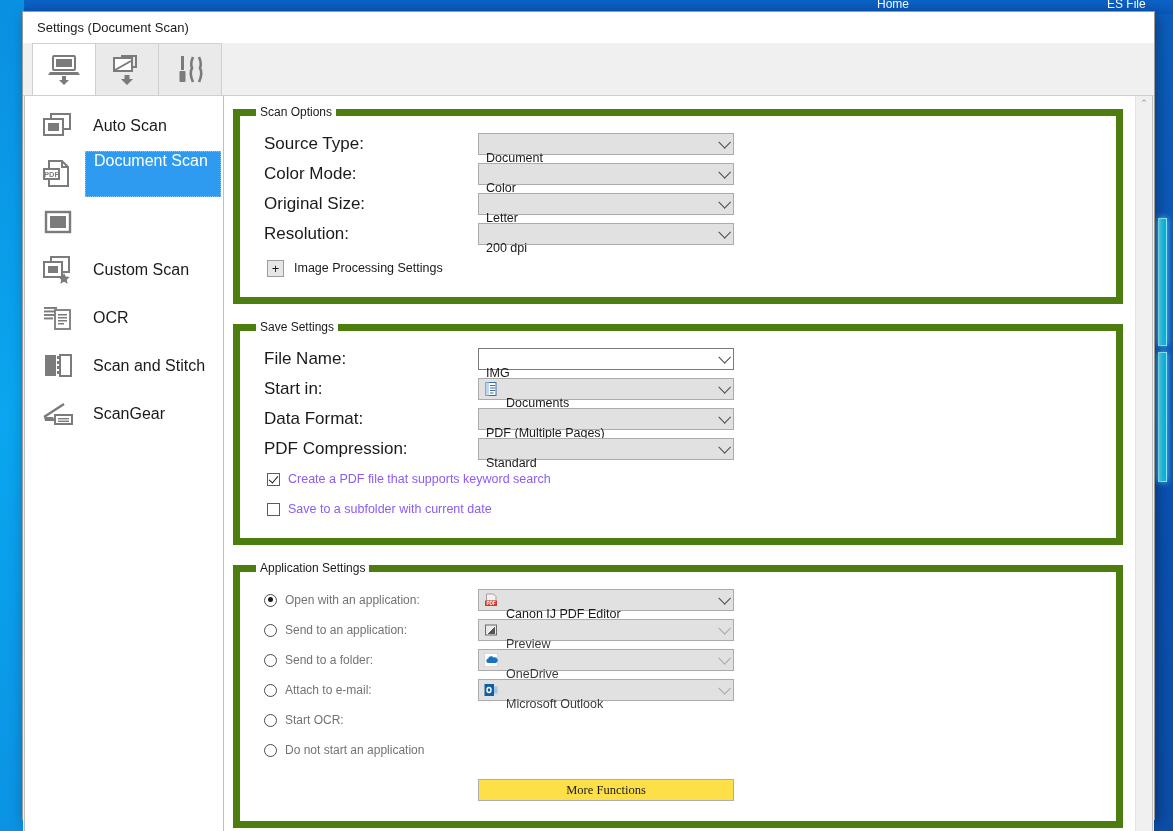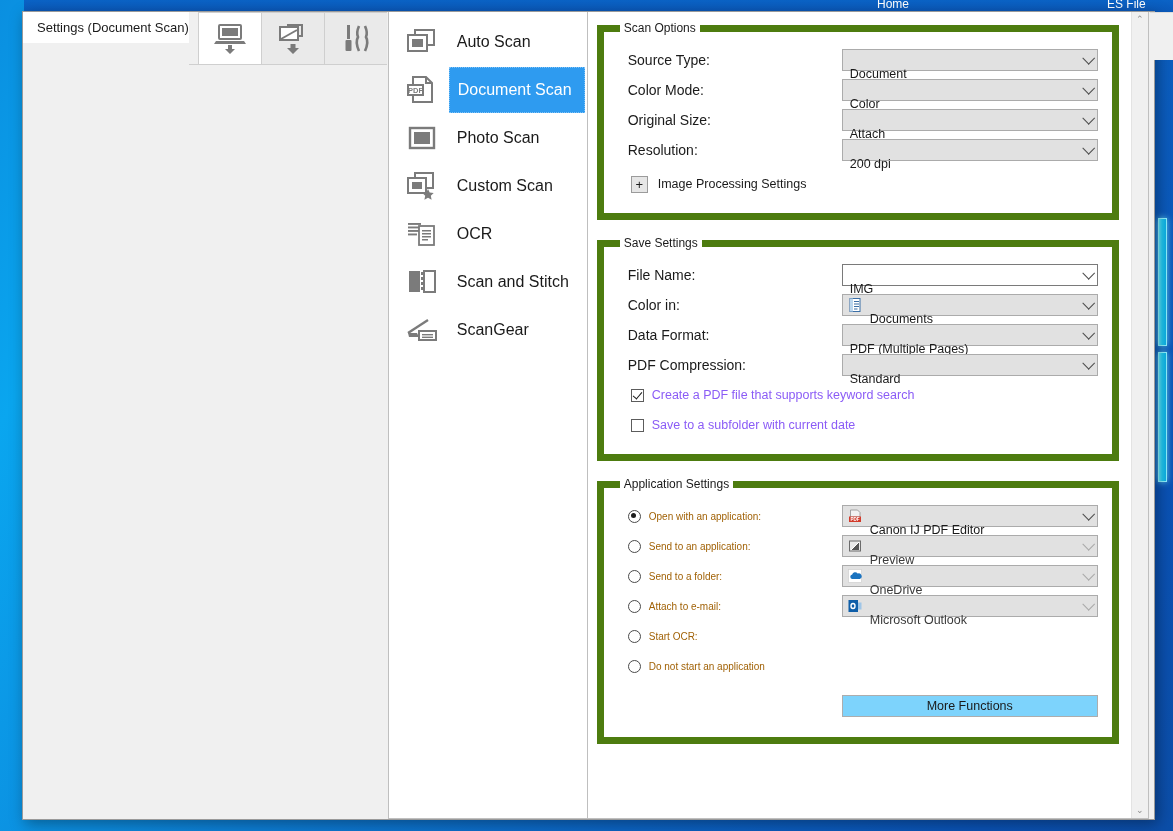--- a/index.html
+++ b/index.html
@@ -31,21 +31,21 @@
   #cyan-bar-lower { top: 352px; height: 130px; }
 
   
   #settings-window {
     position: absolute;
     left: 22px; top: 11px;
     width: 1133px; height: 809px;
     background: #f0f0f0;
     border: 1px solid #9a9a9a;
     box-shadow: 3px 4px 14px rgba(0,0,0,.35);
-    display: flex; flex-direction: row;
+    display: flex; flex-direction: column;
   }
   #title-bar {
     height: 31px; flex: none;
     background: #ffffff;
     display: flex; align-items: center;
     padding-left: 14px;
     font-size: 13px; color: #1a1a1a;
   }
   #tab-strip {
     flex: none; height: 53px;
@@ -87,21 +87,21 @@
     cursor: pointer;
     padding-left: 6px;
   }
   .side-item .si-icon { width: 54px; flex: none; display: flex; align-items: center; justify-content: center; }
   .side-item .si-label { font-size: 16px; color: #1a1a1a; }
   .side-item.selected .si-label { color: #ffffff; }
   .side-item.selected .si-hl {
     background: #2e9bf0;
     border: 1px dotted #7fc2f6;
     height: 46px;
-    display: flex; align-items: center;
+    display: flex; align-items: flex-start;
     padding-left: 8px;
     flex: 1;
     margin-right: 2px;
   }
   .side-item .si-hl { flex: 1; display: flex; align-items: center; padding-left: 8px; height: 46px; }
 
   #scroll-pane {
     flex: 1;
     background: #ffffff;
     border: 1px solid #bfbfbf;
@@ -128,21 +128,21 @@
     padding: 10px 14px 14px 14px;
   }
   fieldset.group legend {
     font-size: 12px; color: #1a1a1a; padding: 0 4px; margin-left: 2px;
   }
   .row {
     display: flex; align-items: center;
     height: 30px;
     margin-bottom: 0px;
   }
-  .row .lab { width: 224px; flex: none; font-size: 14px; color: #1a1a1a; padding-left: 10px; }
+  .row .lab { width: 224px; flex: none; font-size: 17px; color: #1a1a1a; padding-left: 10px; }
 
   
   .combo {
     width: 256px; height: 22px;
     border: 1px solid #ababab;
     background: #e1e1e1;
     display: flex; align-items: center;
     padding: 0 0 0 5px;
     font-size: 12.5px; color: #1a1a1a;
     position: relative; cursor: pointer;
@@ -181,29 +181,29 @@
   .check-row .cb-label { margin-left: 8px; font-size: 12.5px; color: #8b5cf6; }
 
   
   .radio-row { display: flex; align-items: center; height: 30px; }
   .radio-row .rlab { width: 224px; flex: none; display: flex; align-items: center; padding-left: 10px; cursor: pointer; }
   .rb { width: 13px; height: 13px; border: 1.4px solid #4a4a4a; border-radius: 50%; background: #fff; flex: none; position: relative; }
   .rb.checked::after {
     content: ""; position: absolute; left: 2.6px; top: 2.6px; width: 5px; height: 5px;
     border-radius: 50%; background: #1b1b1b;
   }
-  .radio-row .rb-label { margin-left: 8px; font-size: 10px; color: #a16207; }
+  .radio-row .rb-label { margin-left: 8px; font-size: 12px; color: #737373; }
 
   .more-row { display: flex; height: 34px; align-items: center; margin-top: 8px; }
   .more-spacer { width: 224px; flex: none; }
   .btn {
-    border: 1px solid #adadad; background: #7dd3fc;
+    border: 1px solid #adadad; background: #fde047;
     font-size: 12.5px; color: #1a1a1a;
     display: flex; align-items: center; justify-content: center;
-    cursor: pointer; font-family: Liberation Sans, sans-serif;
+    cursor: pointer; font-family: Liberation Serif, serif;
   }
   #more-functions-button { width: 256px; height: 22px; }
 
   
   #footer {
     flex: none; height: 48px;
     background: #f0f0f0;
     border-top: 1px solid #dcdcdc;
     display: flex; align-items: center;
     padding: 0 14px;
@@ -293,23 +293,20 @@
           </span>
       </div>
 
       <div class="side-item">
         <span class="si-icon">
           <svg width="30" height="26" viewBox="0 0 30 26">
             <rect x="3" y="3" width="24" height="20" fill="none" stroke="#7b7b7b" stroke-width="2.4"></rect>
             <rect x="7" y="7" width="16" height="12" fill="#7b7b7b"></rect>
           </svg>
         </span>
-        <span class="si-hl">
-            <span class="si-label">Photo Scan</span>
-          </span>
       </div>
 
       <div class="side-item">
         <span class="si-icon">
           <svg width="30" height="28" viewBox="0 0 30 28">
             <rect x="8" y="1" width="18" height="15" fill="none" stroke="#7b7b7b" stroke-width="2"></rect>
             <rect x="1" y="6" width="18" height="15" fill="#ffffff" stroke="#7b7b7b" stroke-width="2"></rect>
             <rect x="5" y="10" width="10" height="7" fill="#7b7b7b"></rect>
             <path d="M21 17 l1.7 3.6 4 .5 -2.9 2.7 .8 3.9 -3.6 -1.9 -3.6 1.9 .8 -3.9 -2.9 -2.7 4 -.5 Z" fill="#7b7b7b"></path>
           </svg>
@@ -396,21 +393,21 @@
             <span class="lab">Color Mode:</span>
             <div class="combo">
               <span class="cval">Color</span>
               <span class="chev"></span>
             </div>
           </div>
 
           <div class="row">
             <span class="lab">Original Size:</span>
             <div class="combo">
-              <span class="cval">Attach</span>
+              <span class="cval">Letter</span>
               <span class="chev"></span>
             </div>
           </div>
 
           <div class="row">
             <span class="lab">Resolution:</span>
             <div class="combo">
               <span class="cval">200 dpi</span>
               <span class="chev"></span>
             </div>
@@ -427,21 +424,21 @@
 
           <div class="row">
             <span class="lab">File Name:</span>
             <div class="combo editable">
               <span class="cval" placeholder="IMG">IMG</span>
               <span class="chev"></span>
             </div>
           </div>
 
           <div class="row">
-            <span class="lab">Color in:</span>
+            <span class="lab">Start in:</span>
             <div class="combo">
               <span class="app-ico">
                 <svg class="ic" viewBox="0 0 14 14">
                   <rect x="2" y="0.5" width="10" height="13" fill="#ffffff" stroke="#3b6ea5" stroke-width="1"></rect>
                   <rect x="2" y="0.5" width="3" height="13" fill="#bdd7ee"></rect>
                   <g fill="#3b6ea5">
                       <rect x="6" y="3" width="5" height="1"></rect>
                       <rect x="6" y="5.5" width="5" height="1"></rect>
                       <rect x="6" y="8" width="5" height="1"></rect>
                       <rect x="6" y="10.5" width="3.5" height="1"></rect>

